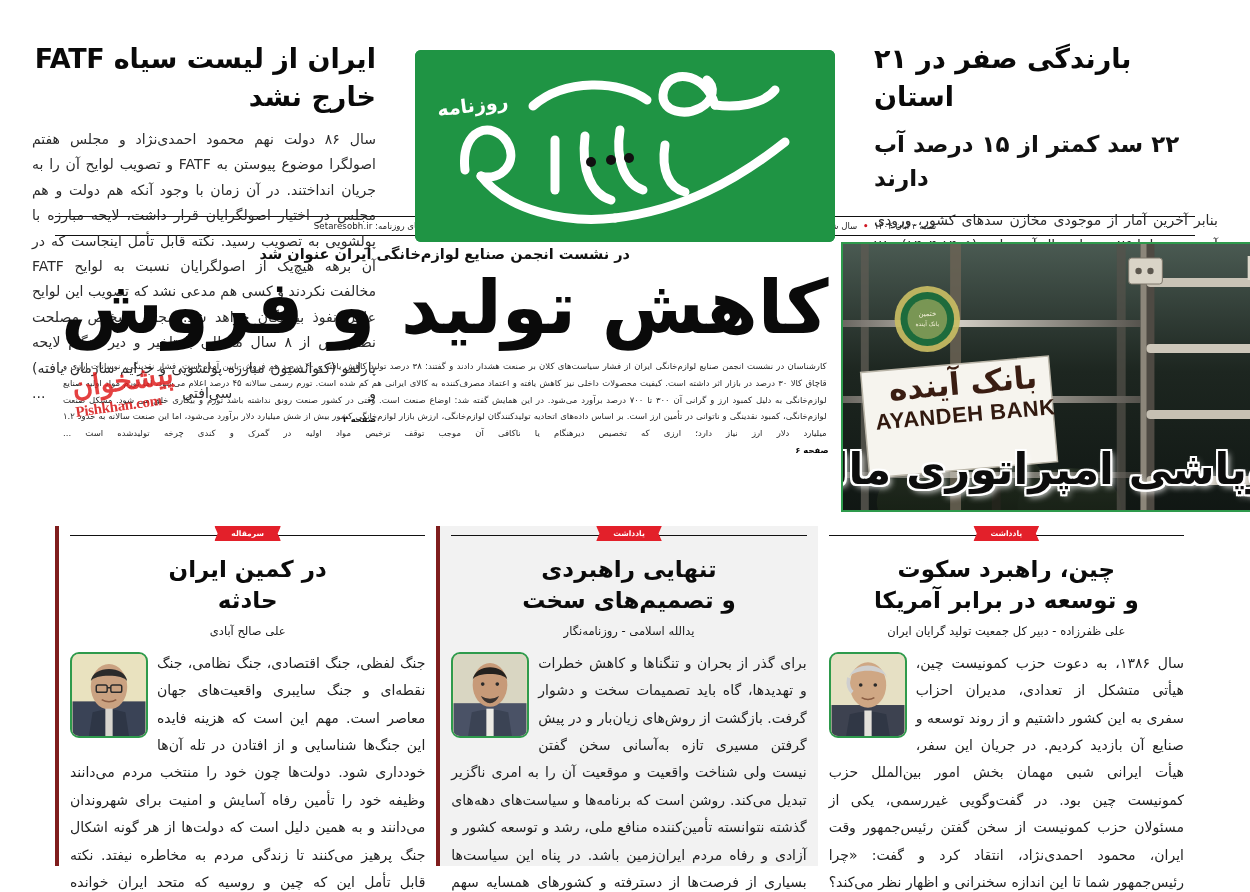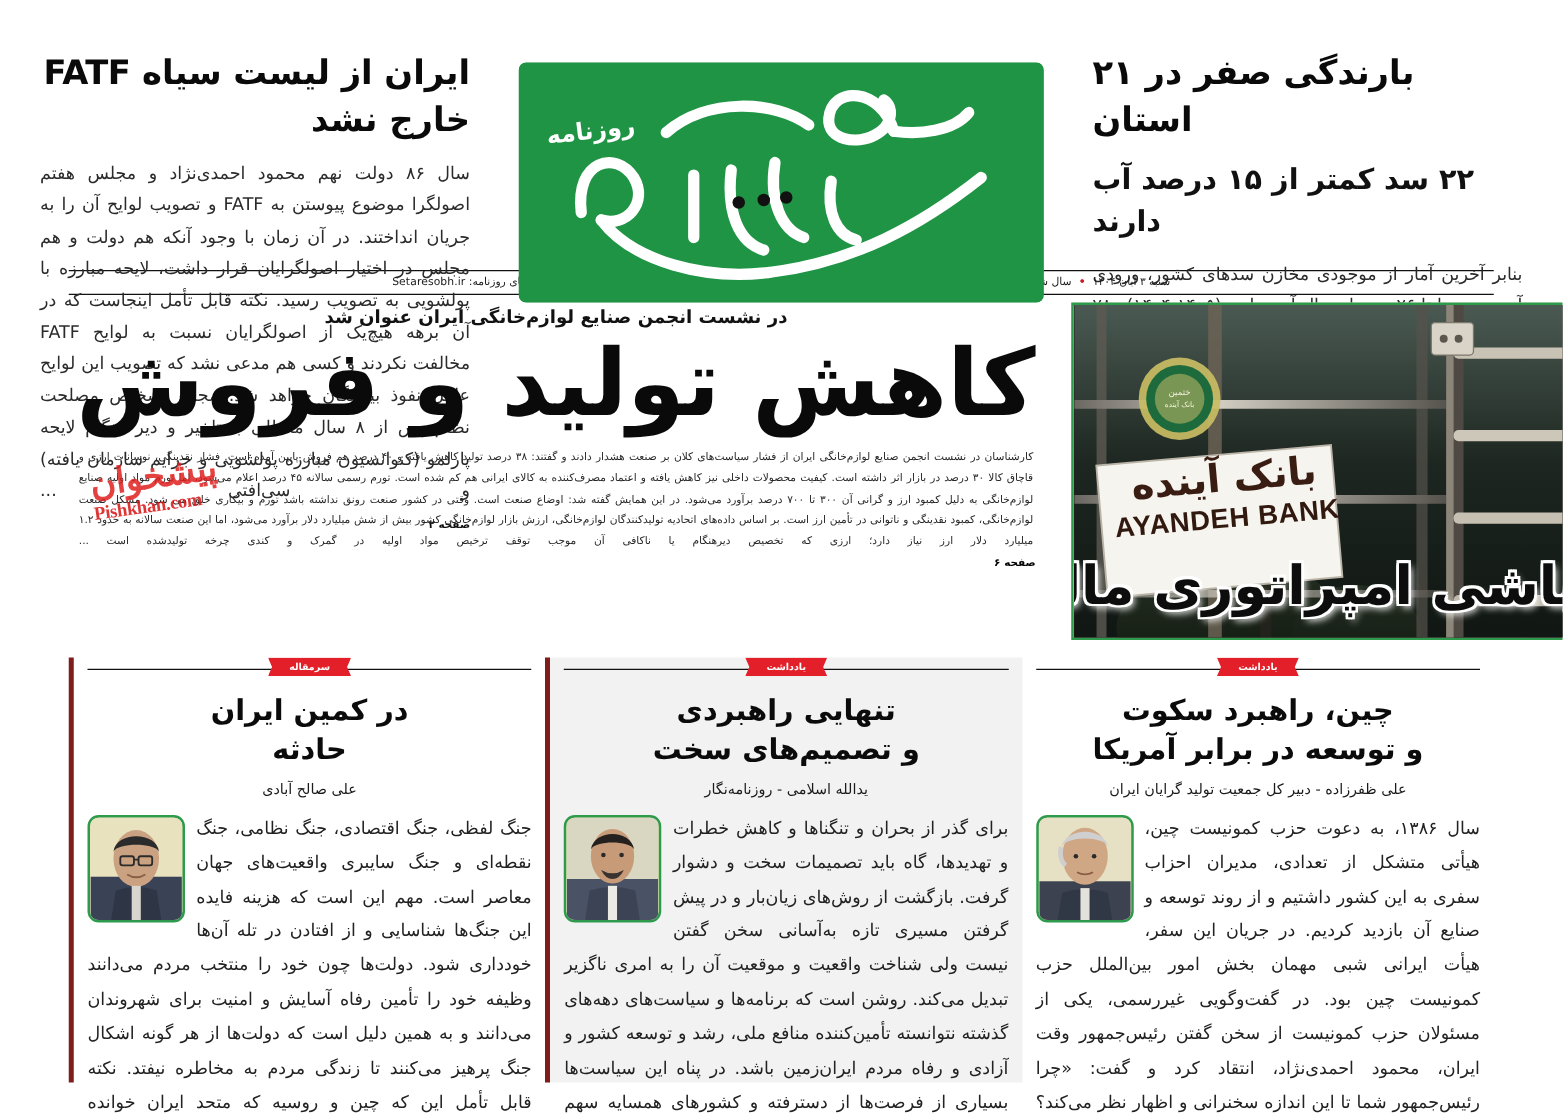--- a/index.html
+++ b/index.html
@@ -114,21 +114,21 @@
     white-space: nowrap;
   }
   .date-bar .sep { color: #cf1723; padding: 0 3px; font-weight: bold; }
 
   
   .main-region {
     display: flex;
     flex-direction: row-reverse;
     margin: 6px 55px 0 55px;
     height: 270px;
-    gap: 16px;
+    gap: 0;
   }
 
   .lead-col {
     flex: 1 1 auto;
     padding: 4px 12px 0 6px;
     position: relative;
   }
 
   .lead-kicker {
     font-size: 14.5px;

